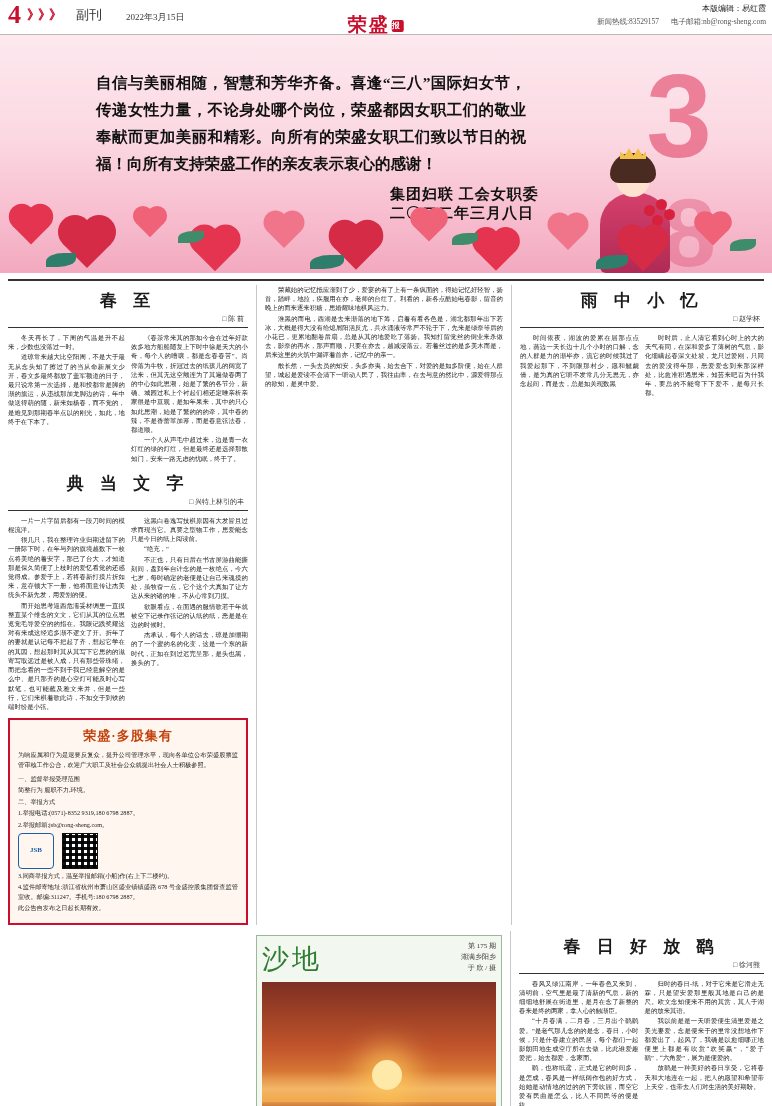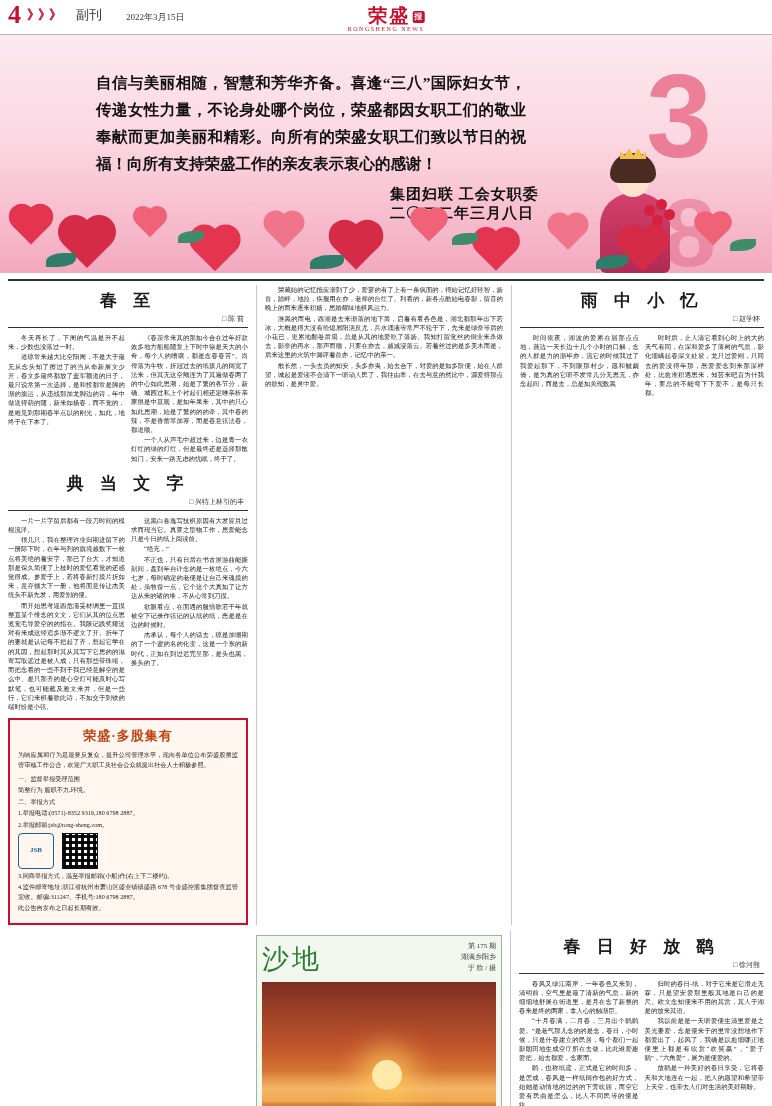--- a/index.html
+++ b/index.html
@@ -6,21 +6,21 @@
   body{width:772px;height:1106px;font-family:"Liberation Serif",serif;color:#1a1a1a;overflow:hidden;}
   .page{position:relative;width:772px;height:1106px;background:#fff;}
 
   
   .masthead{position:relative;height:34px;border-bottom:1px solid #b9b9b9;}
   .mh-left{position:absolute;left:8px;top:2px;display:flex;align-items:flex-end;gap:6px;}
   .page-num{font-family:"Liberation Serif",serif;font-size:26px;font-weight:bold;color:#c8102e;line-height:26px;}
   .chev{color:#c8102e;font-size:13px;letter-spacing:-2px;font-weight:bold;padding-bottom:4px;}
   .mh-sec{font-size:13px;color:#333;padding-bottom:4px;padding-left:10px;}
   .mh-date{font-size:9px;color:#333;padding-bottom:4px;padding-left:18px;}
-  .mh-center{position:absolute;left:50%;top:6px;transform:translateX(-50%);text-align:right;}
+  .mh-center{position:absolute;left:50%;top:15px;transform:translateX(-50%);text-align:left;}
   .mh-logo{font-size:19px;font-weight:bold;color:#c8102e;letter-spacing:2px;line-height:19px;font-family:"Liberation Serif",serif;}
   .mh-logo .seal{display:inline-block;width:12px;height:12px;background:#c8102e;color:#fff;font-size:8px;line-height:12px;border-radius:2px;vertical-align:3px;margin-left:2px;}
   .mh-logo-en{font-size:6px;color:#c8102e;letter-spacing:1.5px;margin-top:1px;}
   .mh-right{position:absolute;right:6px;top:3px;text-align:right;font-size:7.5px;color:#222;line-height:11px;}
   .mh-right .r1{font-size:8px;}
   .mh-right .r2{color:#555;margin-top:2px;}
   .mh-right .r2 span{margin-left:10px;}
 
   
   .banner{position:relative;height:238px;overflow:hidden;background:linear-gradient(180deg,#fde9ef 0%,#fbd7e2 45%,#f8c2d2 70%,#f3a9bf 100%);}
@@ -86,20 +86,27 @@
     <div class="mh-left">
       <span class="page-num">4</span>
       <span class="chev">》》》</span>
       <span class="mh-sec">副刊</span>
       <span class="mh-date">2022年3月15日</span>
     </div>
     <div class="mh-center">
       <div class="mh-logo"><span>荣盛</span><span class="seal">报</span></div>
       <div class="mh-logo-en">RONGSHENG NEWS</div>
     </div>
+    <div class="mh-right">
+      <div class="r1">本版编辑：易红霞</div>
+      <div class="r2">
+        <span>新闻热线:83529157</span>
+        <span>电子邮箱:nb@rong-sheng.com</span>
+      </div>
+    </div>
   </div>
 
   <div class="banner">
     <div class="big3">3</div>
     <div class="big8">8</div>
 
     <div class="lady">
       <div class="body"></div>
         <div class="head"></div>
         <div class="hair"></div>

